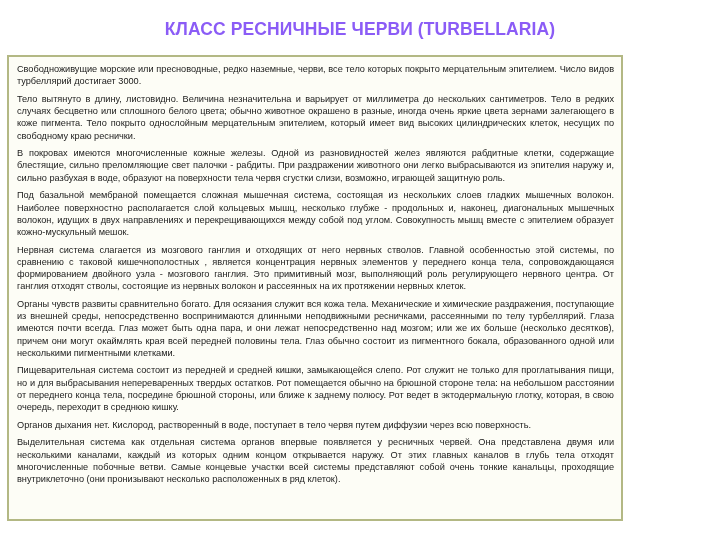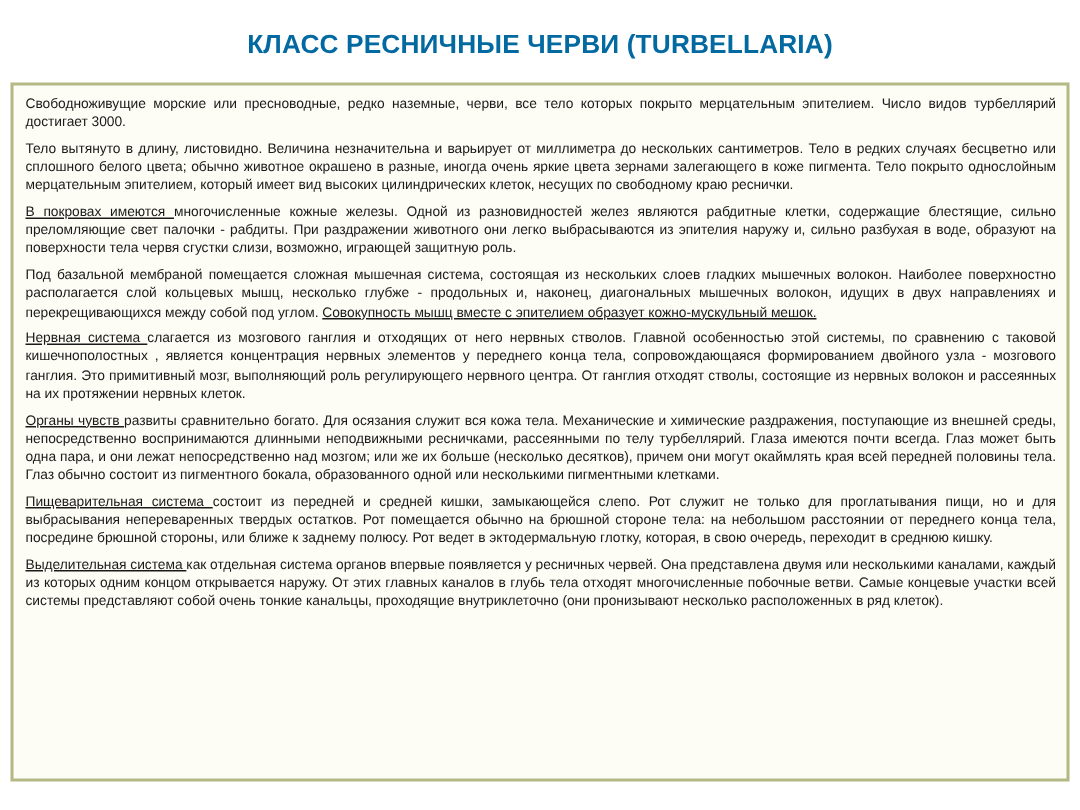--- a/index.html
+++ b/index.html
@@ -21,29 +21,29 @@
     box-sizing: border-box;
   }
   .slide-title {
     position: absolute;
     left: 0;
     top: 19px;
     width: 720px;
     text-align: center;
     font-size: 17.5px;
     font-weight: bold;
-    color: #0369a1;
+    color: #8b5cf6;
     letter-spacing: 0.1px;
     font-family: "Liberation Sans", sans-serif;
   }
   .content-box {
     position: absolute;
     left: 7px;
     top: 55px;
-    width: 706px;
+    width: 616px;
     height: 466px;
     box-sizing: border-box;
     border: 2px solid #b3b884;
     background: #fdfdf6;
     padding: 6px 7px 4px 8px;
     overflow: hidden;
   }
   .content-box p {
     margin: 0 0 5.5px 0;
     font-size: 9.2px;
@@ -51,21 +51,20 @@
     color: #1a1a1a;
     text-align: justify;
     text-justify: inter-word;
     font-family: "Liberation Sans", sans-serif;
     letter-spacing: -0.02px;
   }
   .content-box p:last-child {
     margin-bottom: 0;
   }
   .u {
-    text-decoration: underline;
     margin-top: 30px;
   }
 </style>
 </head>
 <body>
 
 <div class="slide">
 
   <div class="slide-title">КЛАСС РЕСНИЧНЫЕ ЧЕРВИ (TURBELLARIA)</div>
 
@@ -79,17 +78,18 @@
 
 
     <p><span> Под базальной мембраной помещается сложная мышечная система, состоящая из нескольких слоев гладких мышечных волокон. Наиболее поверхностно располагается слой кольцевых мышц, несколько глубже - продольных и, наконец, диагональных мышечных волокон, идущих в двух направлениях и перекрещивающихся между собой под углом. </span><span class="u">Совокупность мышц вместе с эпителием образует кожно-мускульный мешок.</span></p>
 
     <p><span class="u">Нервная система </span><span>слагается из мозгового ганглия и отходящих от него нервных стволов. Главной особенностью этой системы, по сравнению с таковой  кишечнополостных , является концентрация нервных элементов у переднего конца тела, сопровождающаяся формированием двойного узла - мозгового ганглия. Это примитивный мозг, выполняющий роль регулирующего нервного центра. От ганглия отходят стволы, состоящие из нервных волокон и рассеянных на их протяжении нервных клеток.</span></p>
 
     <p><span class="u">Органы чувств </span><span>развиты сравнительно богато. Для осязания служит вся кожа тела. Механические и химические раздражения, поступающие из внешней среды, непосредственно воспринимаются длинными неподвижными ресничками, рассеянными по телу турбеллярий. Глаза имеются почти всегда. Глаз может быть одна пара, и они лежат непосредственно над мозгом; или же их больше (несколько десятков), причем они могут окаймлять края всей передней половины тела. Глаз обычно состоит из пигментного бокала, образованного одной или несколькими пигментными клетками.</span></p>
 
     <p><span class="u">Пищеварительная система </span><span>состоит из передней и средней кишки, замыкающейся слепо. Рот служит не только для проглатывания пищи, но и для выбрасывания непереваренных твердых остатков. Рот помещается обычно на брюшной стороне тела: на небольшом расстоянии от переднего конца тела, посредине брюшной стороны, или ближе к заднему полюсу. Рот ведет в эктодермальную глотку, которая, в свою очередь, переходит в среднюю кишку.</span></p>
 
+    <p><span class="u">Органов дыхания </span><span>нет. Кислород, растворенный в воде, поступает в тело червя путем диффузии через всю поверхность.</span></p>
 
     <p><span class="u">Выделительная система </span><span>как отдельная система органов впервые появляется у ресничных червей. Она представлена двумя или несколькими каналами, каждый из которых одним концом открывается наружу. От этих главных каналов в глубь тела отходят многочисленные побочные ветви. Самые концевые участки всей системы представляют собой очень тонкие канальцы, проходящие внутриклеточно (они пронизывают несколько расположенных в ряд клеток).</span></p>
 
   </div>
 </div>
 
 </body></html>

